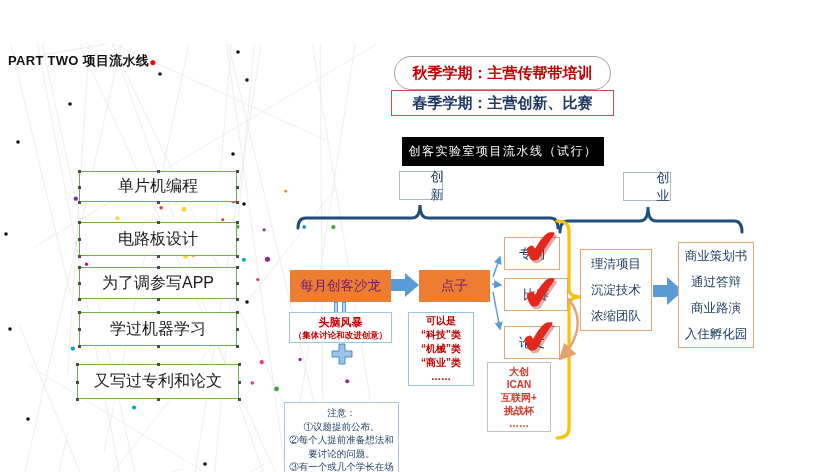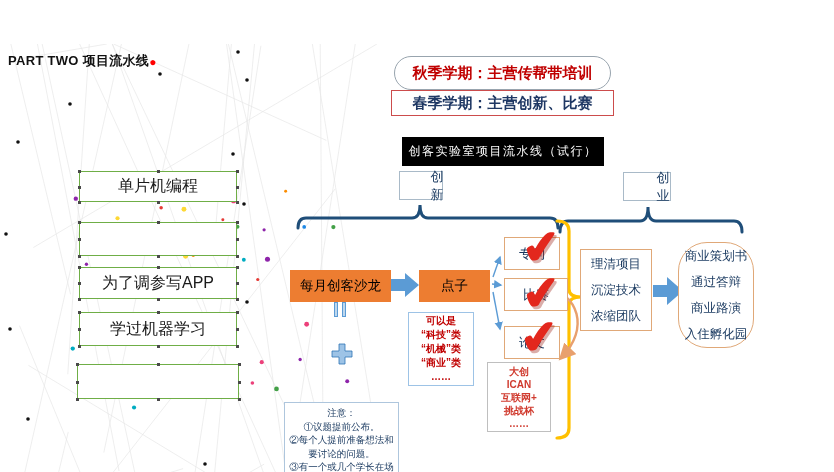--- a/index.html
+++ b/index.html
@@ -9,21 +9,21 @@
   .box{position:absolute;box-sizing:border-box;background:#fff;display:flex;align-items:center;justify-content:center;text-align:center;}
   .col{flex-direction:column;}
   #page-title{left:8px;top:8px;font-size:13px;font-weight:bold;color:#111;letter-spacing:.3px;white-space:nowrap;}
   #page-title .dot{color:#ff0000;font-size:12px;vertical-align:-1px;}
   .green-box{border:1.2px solid #6fae46;font-size:16px;color:#1a1a1a;}
   .handle{position:absolute;width:3px;height:3px;background:#4a4a4a;}
   .sem1{border:1px solid #98a4ae;font-size:15px;font-weight:bold;color:#c00000;}
   .sem2{border:1.5px solid #cc4c4c;font-size:15px;font-weight:bold;color:#1f3864;}
   .banner{background:#000;color:#fff;font-family:"DejaVu Serif",serif;font-size:12px;letter-spacing:1.5px;white-space:nowrap;}
   .branch{border:1px solid #a9bac8;font-size:13px;color:#17375e;padding-left:32px;}
-  .orange{background:#ed7d31;color:#000000;font-size:13.5px;white-space:nowrap;}
+  .orange{background:#ed7d31;color:#701a75;font-size:13.5px;white-space:nowrap;}
   .tanbox{border:1px solid #e0a878;color:#17375e;font-size:13px;}
   .tanbox.multi{font-size:12.5px;line-height:26px;}
   .bluebox{border:1px solid #9dc3e6;}
   .red-t{color:#c00000;font-weight:bold;}
   .brain-title{font-size:11px;line-height:14px;}
   .brain-sub{font-size:8.5px;line-height:12px;white-space:nowrap;}
   .report-title{font-size:10.5px;line-height:14px;}
   .report-sub{font-size:9.5px;line-height:12.5px;}
   .notice{border:1px solid #aec6dd;color:#17375e;font-size:9.5px;line-height:13.5px;padding:3px 4px;}
   .cats{border:1px solid #9dc3e6;color:#c00000;font-weight:bold;font-size:10px;line-height:14px;}
@@ -132,20 +132,21 @@
       <div class="handle" style="left: -2px; top: -2px;"></div>
       <div class="handle" style="left: 77px; top: -2px;"></div>
       <div class="handle" style="left: 156px; top: -2px;"></div>
       <div class="handle" style="left: -2px; top: 13.5px;"></div>
       <div class="handle" style="left: 156px; top: 13.5px;"></div>
       <div class="handle" style="left: -2px; top: 29px;"></div>
       <div class="handle" style="left: 77px; top: 29px;"></div>
       <div class="handle" style="left: 156px; top: 29px;"></div>
     </div>
   <div class="box green-box handles" style="left:79px;top:178px;width:158px;height:34px;">
+      <span>电路板设计</span>
       <div class="handle" style="left: -2px; top: -2px;"></div>
       <div class="handle" style="left: 77px; top: -2px;"></div>
       <div class="handle" style="left: 156px; top: -2px;"></div>
       <div class="handle" style="left: -2px; top: 15px;"></div>
       <div class="handle" style="left: 156px; top: 15px;"></div>
       <div class="handle" style="left: -2px; top: 32px;"></div>
       <div class="handle" style="left: 77px; top: 32px;"></div>
       <div class="handle" style="left: 156px; top: 32px;"></div>
     </div>
   <div class="box green-box handles" style="left:79px;top:223px;width:158px;height:32px;">
@@ -164,20 +165,21 @@
       <div class="handle" style="left: -2px; top: -2px;"></div>
       <div class="handle" style="left: 77px; top: -2px;"></div>
       <div class="handle" style="left: 156px; top: -2px;"></div>
       <div class="handle" style="left: -2px; top: 15px;"></div>
       <div class="handle" style="left: 156px; top: 15px;"></div>
       <div class="handle" style="left: -2px; top: 32px;"></div>
       <div class="handle" style="left: 77px; top: 32px;"></div>
       <div class="handle" style="left: 156px; top: 32px;"></div>
     </div>
   <div class="box green-box handles" style="left:77px;top:320px;width:162px;height:35px;">
+      <span>又写过专利和论文</span>
       <div class="handle" style="left: -2px; top: -2px;"></div>
       <div class="handle" style="left: 79px; top: -2px;"></div>
       <div class="handle" style="left: 160px; top: -2px;"></div>
       <div class="handle" style="left: -2px; top: 15.5px;"></div>
       <div class="handle" style="left: 160px; top: 15.5px;"></div>
       <div class="handle" style="left: -2px; top: 33px;"></div>
       <div class="handle" style="left: 79px; top: 33px;"></div>
       <div class="handle" style="left: 160px; top: 33px;"></div>
     </div>
 
@@ -239,32 +241,36 @@
   <div class="check" style="left:522px;top:180px;">✔</div>
   <div class="check" style="left:522px;top:226px;">✔</div>
   <div class="check" style="left:520px;top:270px;">✔</div>
 
   <div class="box col tanbox multi" style="left:580px;top:205px;width:72px;height:82px;">
     <div>理清项目</div>
     <div>沉淀技术</div>
     <div>浓缩团队</div>
   </div>
 
-  <div class="box col tanbox multi" style="left:678px;top:198px;width:76px;height:106px;border-radius:29px;">
+  <div class="box col tanbox multi" style="left:678px;top:198px;width:76px;height:106px;">
     <div>商业策划书</div>
     <div>通过答辩</div>
     <div>商业路演</div>
     <div>入住孵化园</div>
   </div>
 
   <div class="abs" style="left:334px;top:258px;width:13px;height:15px;">
     <div class="abs" style="left:0;top:0;width:4px;height:15px;background:#bdd7ee;border:1px solid #5b9bd5;"></div>
     <div class="abs" style="left:8px;top:0;width:4px;height:15px;background:#bdd7ee;border:1px solid #5b9bd5;"></div>
   </div>
 
+  <div class="box col bluebox" style="left:289px;top:268px;width:103px;height:31px;">
+    <div class="red-t brain-title">头脑风暴</div>
+    <div class="red-t brain-sub">（集体讨论和改进创意）</div>
+  </div>
 
   <svg class="nopick" style="left:331px;top:299px;" width="22" height="22" viewBox="0 0 22 22">
     <polygon points="8,1 14,1 14,8 21,8 21,14 14,14 14,21 8,21 8,14 1,14 1,8 8,8" fill="#9dc3e6" stroke="#2e74b5" stroke-width="0.8"></polygon>
   </svg>
 
 
   <div class="box col notice" style="left:284px;top:358px;width:115px;height:86px;justify-content:flex-start;">
     <div>注意：</div>
     <div>①议题提前公布。</div>
     <div>②每个人提前准备想法和要讨论的问题。</div>

